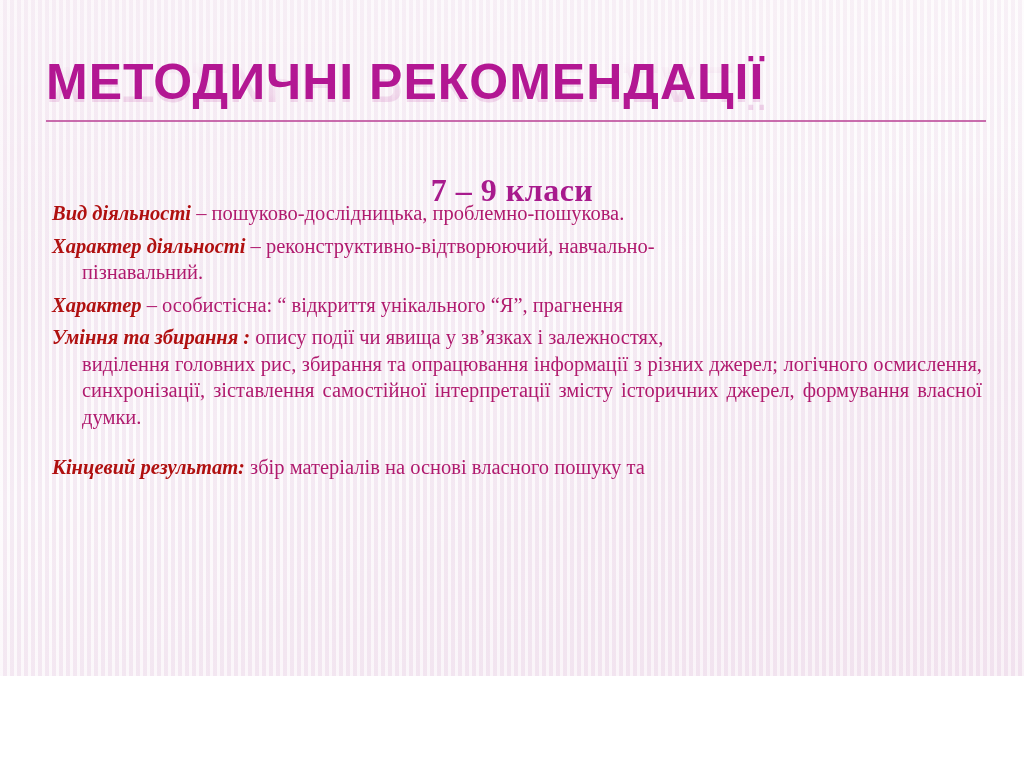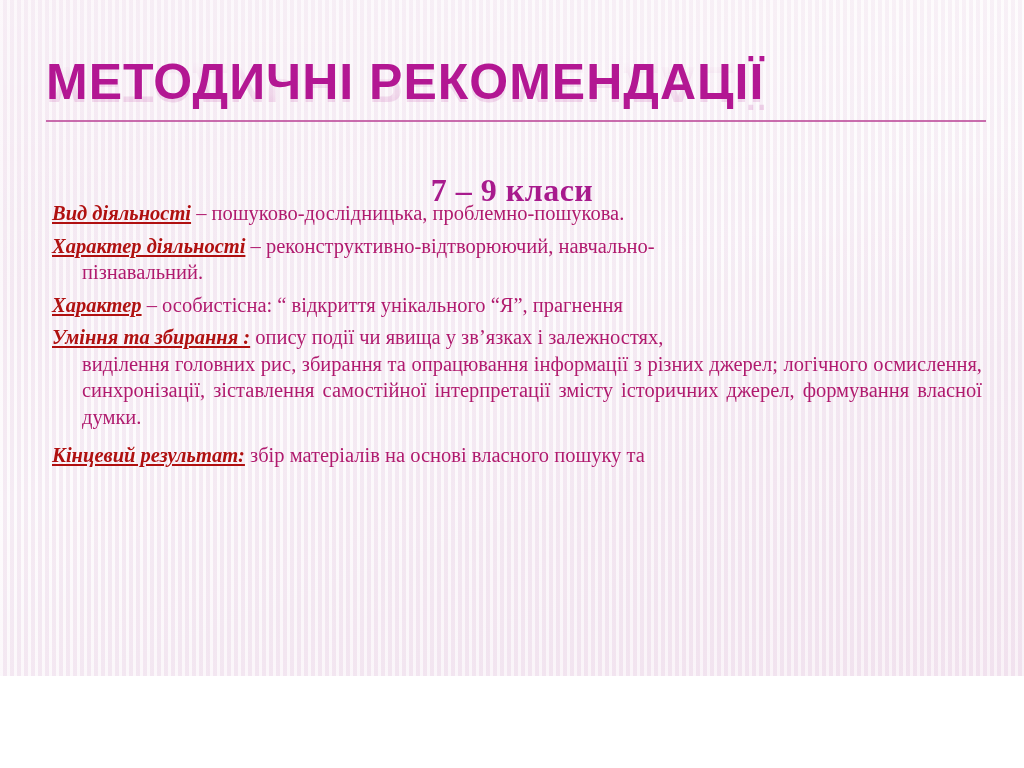--- a/index.html
+++ b/index.html
@@ -123,28 +123,27 @@
   }
   .para.just .cont,
   .para.just {
     text-align: justify;
   }
 
   .lead {
     font-weight: bold;
     font-style: italic;
     color: #b01010;
-    text-decoration: underline;
   }
   .rest {
     color: #b01a6e;
   }
 
   .para.p-final {
-    margin-top: 12px;
+    margin-top: 24px;
   }
 </style>
 </head>
 <body>
 
 <div class="slide">
 
   <div class="title-block">
     <div class="title-text">Методичні рекомендації</div>
     <div class="title-reflection">Методичні рекомендації</div>

